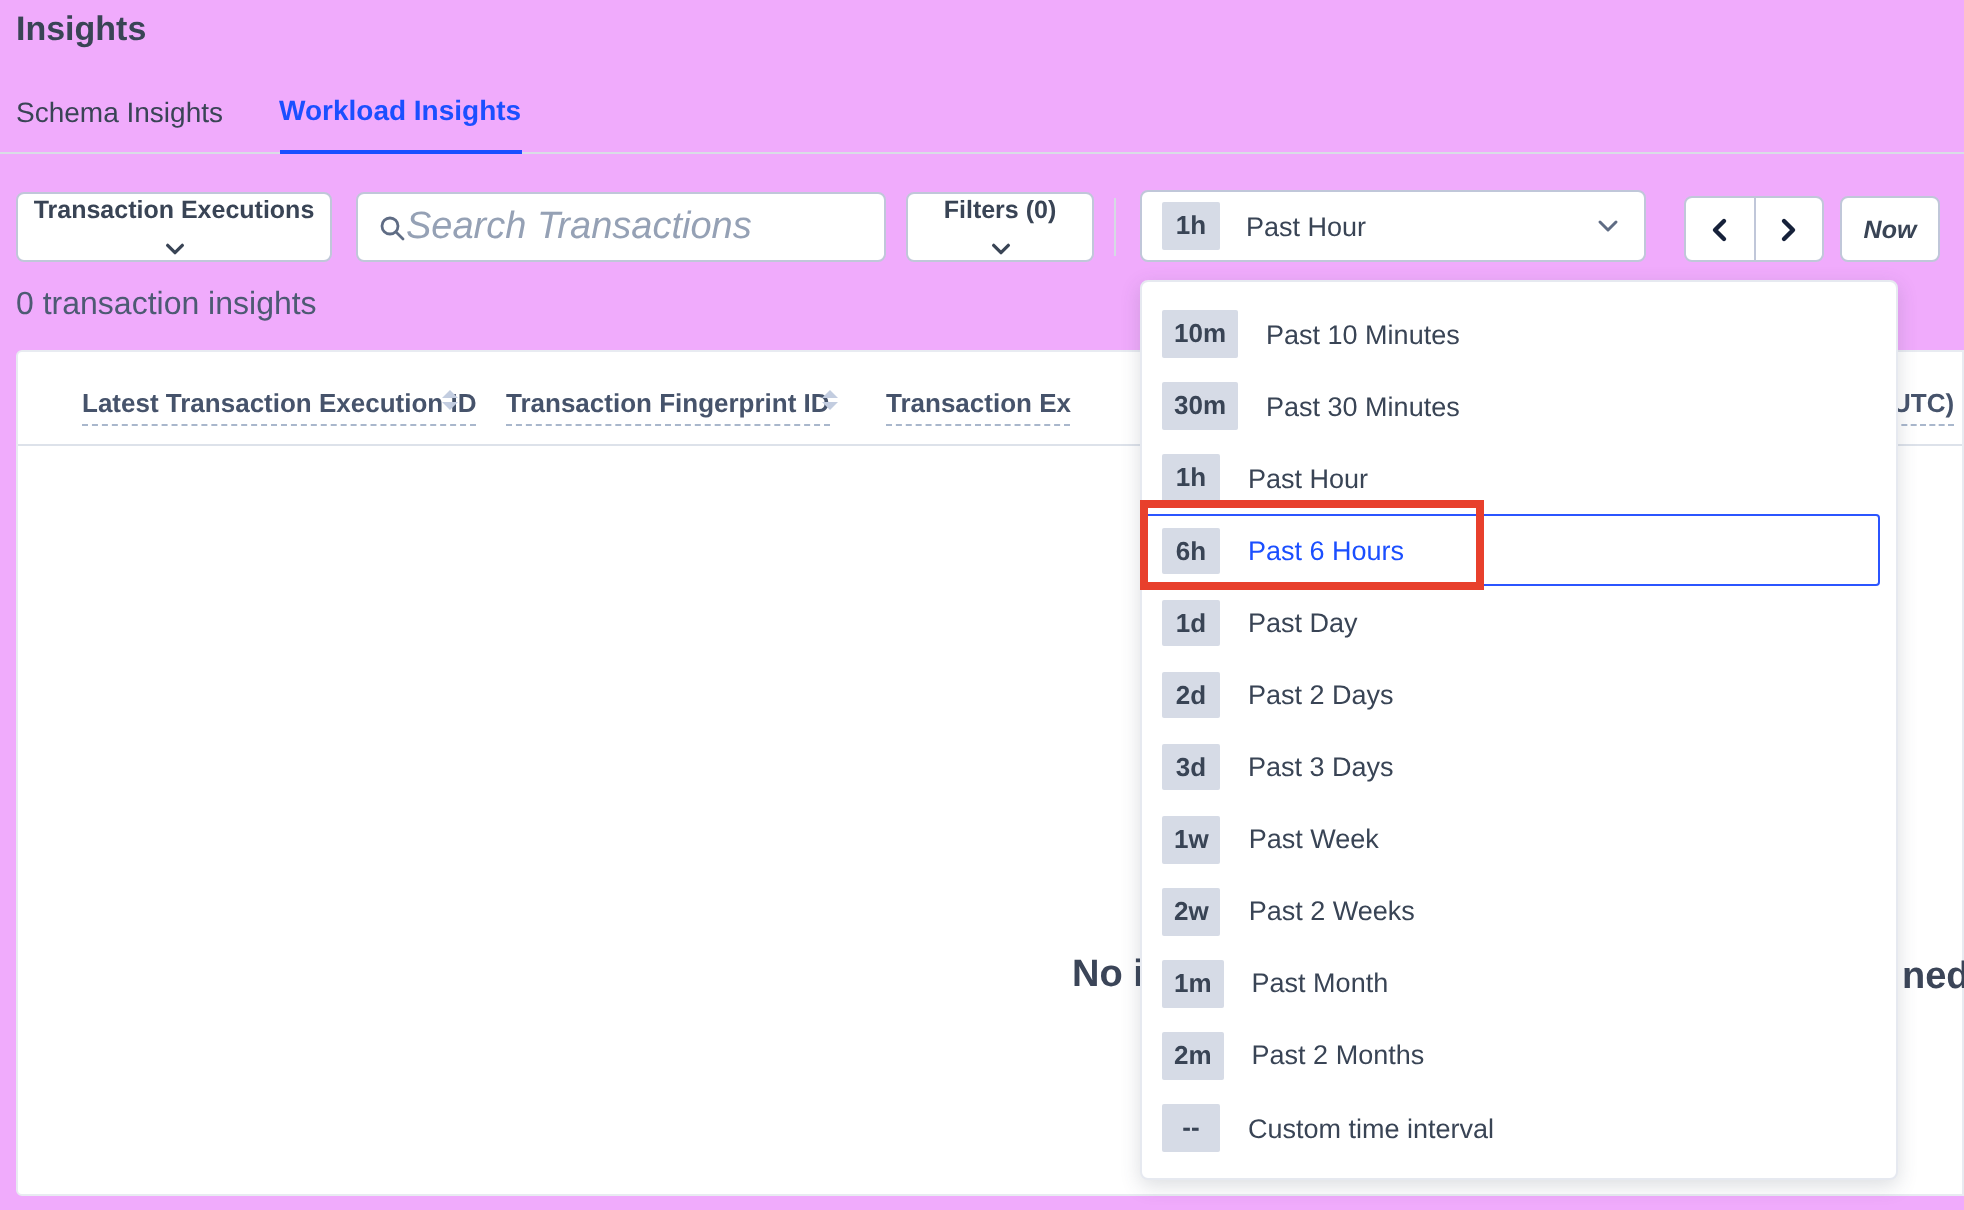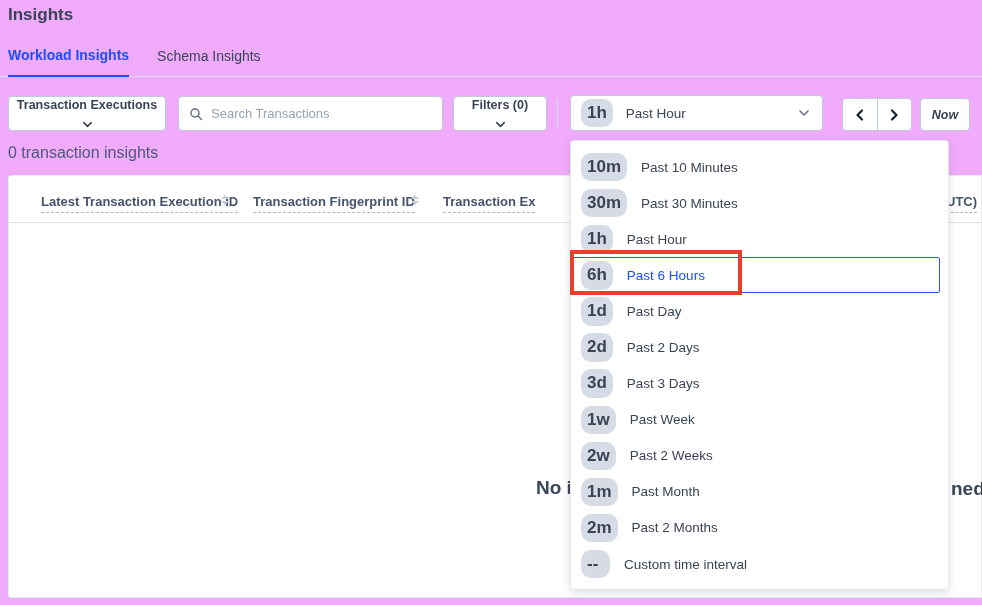--- a/index.html
+++ b/index.html
@@ -21,34 +21,34 @@
     font-family:"Liberation Sans", sans-serif; font-size:12.5px; font-weight:bold; color:#394455; cursor:pointer;
   }
   .btn-type { left:8px; width:158px;flex-direction:column; }
   .btn-filters { left:453px; width:94px;flex-direction:column; }
   .searchbox {
     position:absolute; left:178px; top:96px; width:265px; height:35px; background:#fff;
     border:1px solid #c0c7d9; border-radius:4px; display:flex; align-items:center; padding:0 10px;
   }
   .searchbox input {
     border:none; outline:none; flex:1; font-family:"Liberation Sans", sans-serif;
-    font-size:13px; color:#394455; margin-left:8px; background:transparent;
+    font-size:19px; color:#394455; background:transparent;font-style:italic;
   }
   .searchbox input::placeholder { color:#95a1b5; }
   .v-divider { position:absolute; left:557px; top:99px; width:1px; height:29px; background:#d5dae3; }
   .time-trigger {
     position:absolute; left:570px; top:95px; width:253px; height:36px; background:#fff;
     border:1px solid #c0c7d9; border-radius:4px; display:flex; align-items:center;
     padding:0 12px 0 10px; cursor:pointer; font-size:13.5px; color:#394455;
   }
   .time-trigger .badge { margin-right:13px; }
   .time-trigger .chev { margin-left:auto; }
   .badge {
-    display:inline-block; background:#d6dbe6; color:#394455; font-size:17px; font-weight:bold;
-    border-radius:10px; padding:4px 6px; min-width:29px; text-align:left; line-height:1.2;
+    display:inline-block; background:#d6dbe6; color:#394455; font-size:13px; font-weight:bold;
+    border-radius:1px; padding:4px 6px; min-width:29px; text-align:center; line-height:1.2;
   }
   .pager {
     position:absolute; left:842px; top:98px; width:70px; height:33px; background:#fff;
     border:1px solid #c0c7d9; border-radius:4px; display:flex;
   }
   .pager button {
     flex:1; background:transparent; border:none; cursor:pointer; display:flex;
     align-items:center; justify-content:center; padding:0;
   }
   .pager button:first-child { border-right:1px solid #c0c7d9; }
@@ -98,22 +98,22 @@
   svg { display:block; }
 </style>
 </head>
 <body>
 
 <div class="screen">
 
   <h1 class="page-title">Insights</h1>
 
   <div class="tabbar">
+    <div class="tab">Schema Insights</div>
     <div class="tab active">Workload Insights</div>
-    <div class="tab">Schema Insights</div>
   </div>
 
   <button class="btn btn-type">
     <span>Transaction Executions</span>
     <span>
       <svg width="11" height="11" viewBox="0 0 12 12">
           <polyline points="2,4 6,8 10,4" fill="none" stroke="#394455" stroke-width="1.8" stroke-linecap="round" stroke-linejoin="round"></polyline>
         </svg>
     </span>
   </button>

